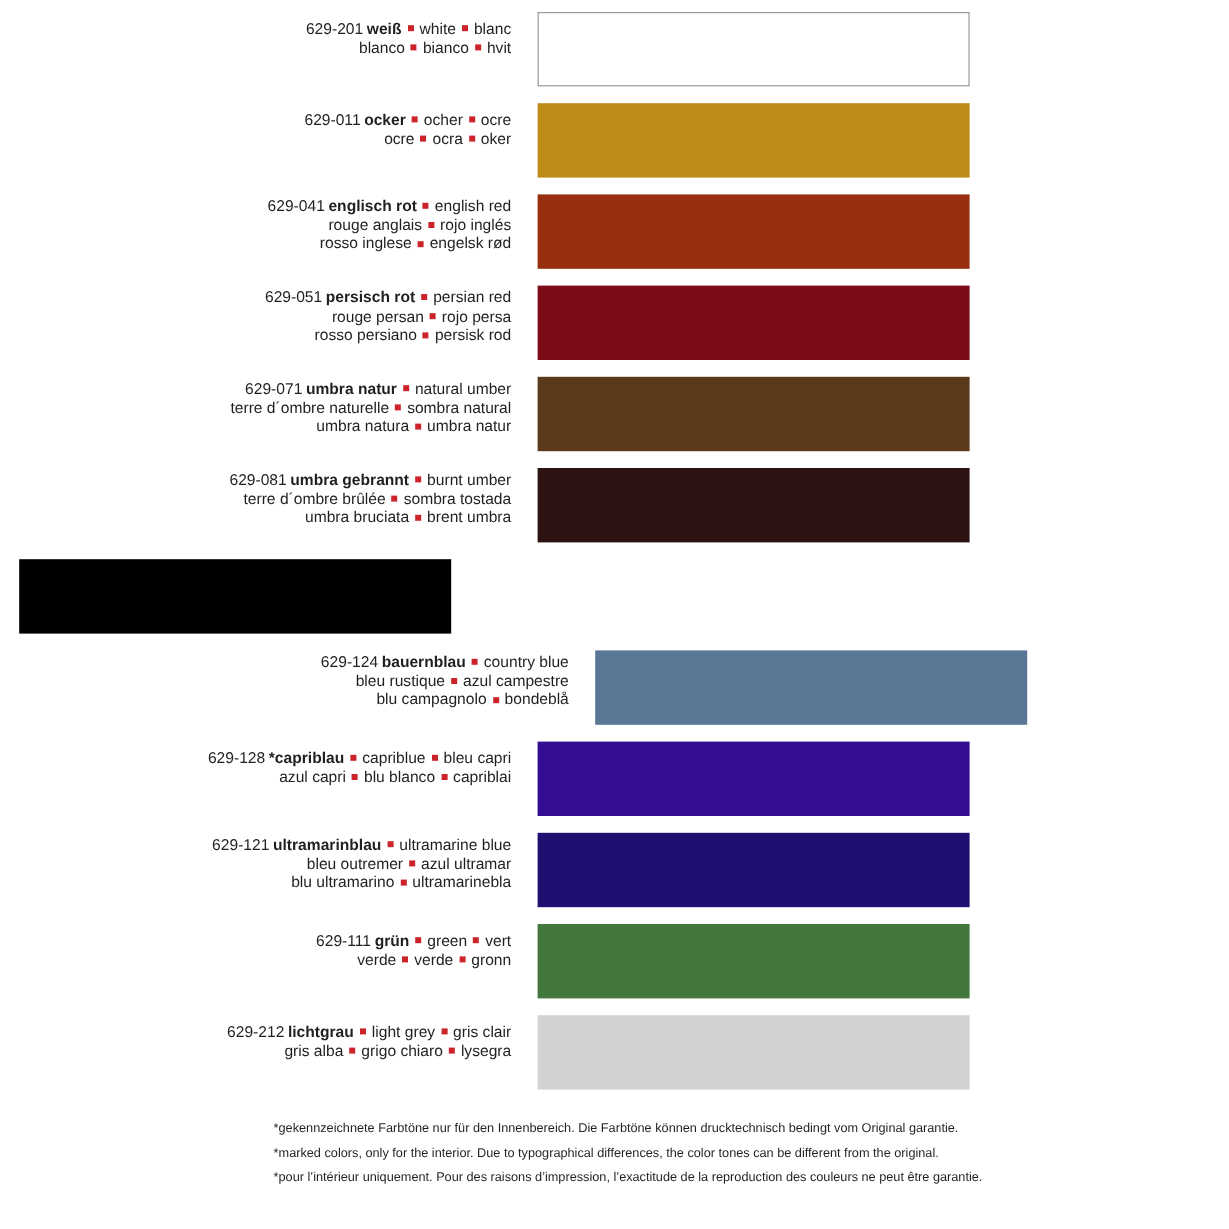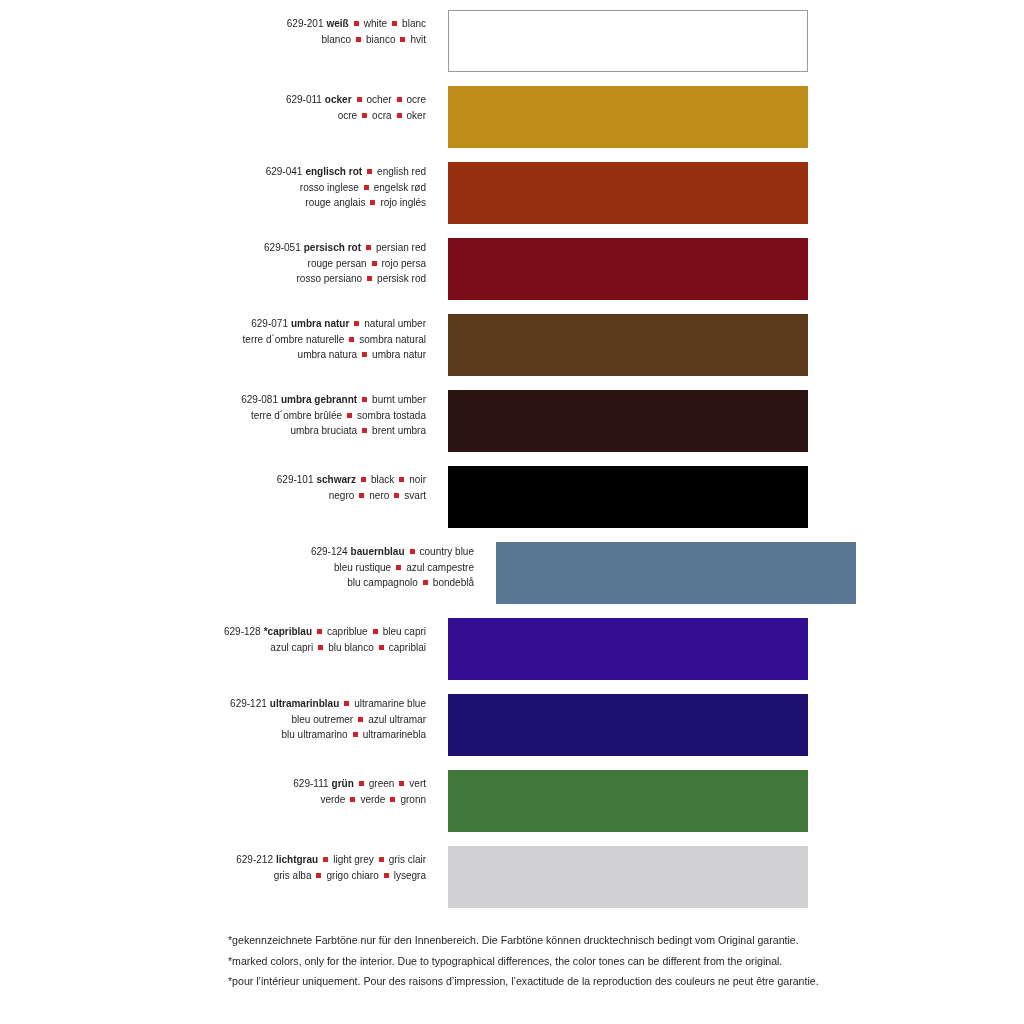--- a/index.html
+++ b/index.html
@@ -32,21 +32,21 @@
     position: relative;
     display: flex;
     align-items: flex-start;
     justify-content: flex-start;
   }
   .row-labels {
     width: 432px;
     padding-right: 6px;
     box-sizing: border-box;
     text-align: right;
-    font-size: 10px;
+    font-size: 13px;
     line-height: 15.6px;
     color: #231f20;
   }
   .line {
     white-space: nowrap;
     display: block;
   }
   .name-de {
     font-weight: bold;
     padding-left: 3px;
@@ -107,22 +107,22 @@
           <span class="line"><span>629-011</span><span class="name-de">ocker</span><span class="sep" style="background: rgb(204, 34, 41);"></span><span>ocher</span><span class="sep" style="background: rgb(204, 34, 41);"></span><span>ocre</span></span>
           <span class="line"><span>ocre</span><span class="sep" style="background: rgb(204, 34, 41);"></span><span>ocra</span><span class="sep" style="background: rgb(204, 34, 41);"></span><span>oker</span></span>
         </div>
         <div class="swatch-wrap" style="margin-top: 10px;">
           <div class="swatch" title="629-011" style="background: rgb(191, 140, 25); height: 62px;"></div>
         </div>
       </div>
       <div class="row" style="height: 76px;">
         <div class="row-labels" style="padding-top: 12px;">
           <span class="line"><span>629-041</span><span class="name-de">englisch rot</span><span class="sep" style="background: rgb(204, 34, 41);"></span><span>english red</span></span>
+          <span class="line"><span>rouge anglais</span><span class="sep" style="background: rgb(204, 34, 41);"></span><span>rojo inglés</span></span>
           <span class="line"><span>rosso inglese</span><span class="sep" style="background: rgb(204, 34, 41);"></span><span>engelsk rød</span></span>
-          <span class="line"><span>rouge anglais</span><span class="sep" style="background: rgb(204, 34, 41);"></span><span>rojo inglés</span></span>
         </div>
         <div class="swatch-wrap" style="margin-top: 10px;">
           <div class="swatch" title="629-041" style="background: rgb(152, 48, 15); height: 62px;"></div>
         </div>
       </div>
       <div class="row" style="height: 76px;">
         <div class="row-labels" style="padding-top: 12px;">
           <span class="line"><span>629-051</span><span class="name-de">persisch rot</span><span class="sep" style="background: rgb(204, 34, 41);"></span><span>persian red</span></span>
           <span class="line"><span>rouge persan</span><span class="sep" style="background: rgb(204, 34, 41);"></span><span>rojo persa</span></span>
           <span class="line"><span>rosso persiano</span><span class="sep" style="background: rgb(204, 34, 41);"></span><span>persisk rod</span></span>
@@ -145,24 +145,20 @@
         <div class="row-labels" style="padding-top: 12px;">
           <span class="line"><span>629-081</span><span class="name-de">umbra gebrannt</span><span class="sep" style="background: rgb(204, 34, 41);"></span><span>burnt umber</span></span>
           <span class="line"><span>terre d´ombre brûlée</span><span class="sep" style="background: rgb(204, 34, 41);"></span><span>sombra tostada</span></span>
           <span class="line"><span>umbra bruciata</span><span class="sep" style="background: rgb(204, 34, 41);"></span><span>brent umbra</span></span>
         </div>
         <div class="swatch-wrap" style="margin-top: 10px;">
           <div class="swatch" title="629-081" style="background: rgb(44, 18, 16); height: 62px;"></div>
         </div>
       </div>
       <div class="row" style="height: 76px;">
-        <div class="row-labels" style="padding-top: 16px;">
-          <span class="line"><span>629-101</span><span class="name-de">schwarz</span><span class="sep" style="background: rgb(204, 34, 41);"></span><span>black</span><span class="sep" style="background: rgb(204, 34, 41);"></span><span>noir</span></span>
-          <span class="line"><span>negro</span><span class="sep" style="background: rgb(204, 34, 41);"></span><span>nero</span><span class="sep" style="background: rgb(204, 34, 41);"></span><span>svart</span></span>
-        </div>
         <div class="swatch-wrap" style="margin-top: 10px;">
           <div class="swatch" title="629-101" style="background: rgb(0, 0, 0); height: 62px;"></div>
         </div>
       </div>
       <div class="row" style="height: 76px;">
         <div class="row-labels" style="padding-top: 12px; margin-left: 48px;">
           <span class="line"><span>629-124</span><span class="name-de">bauernblau</span><span class="sep" style="background: rgb(204, 34, 41);"></span><span>country blue</span></span>
           <span class="line"><span>bleu rustique</span><span class="sep" style="background: rgb(204, 34, 41);"></span><span>azul campestre</span></span>
           <span class="line"><span>blu campagnolo</span><span class="sep" style="background: rgb(204, 34, 41);"></span><span>bondeblå</span></span>
         </div>

